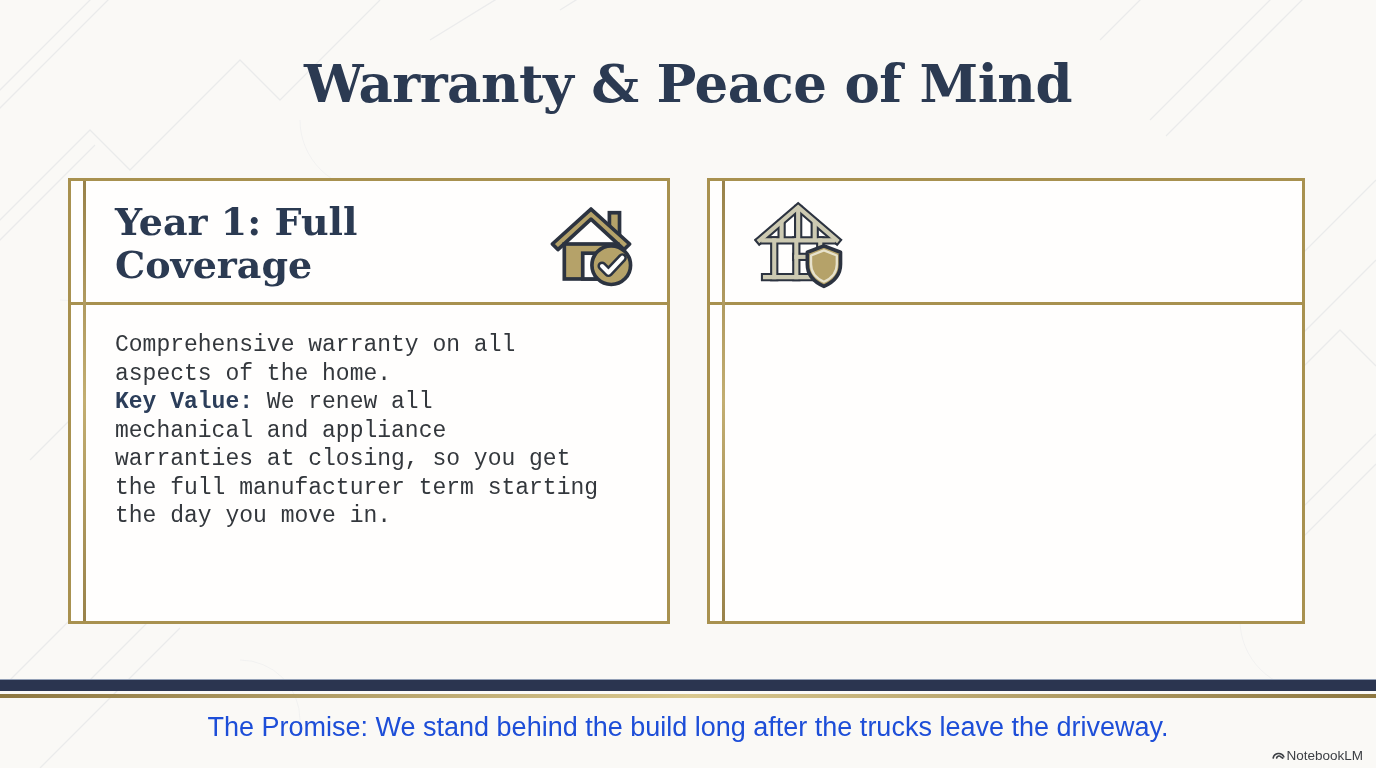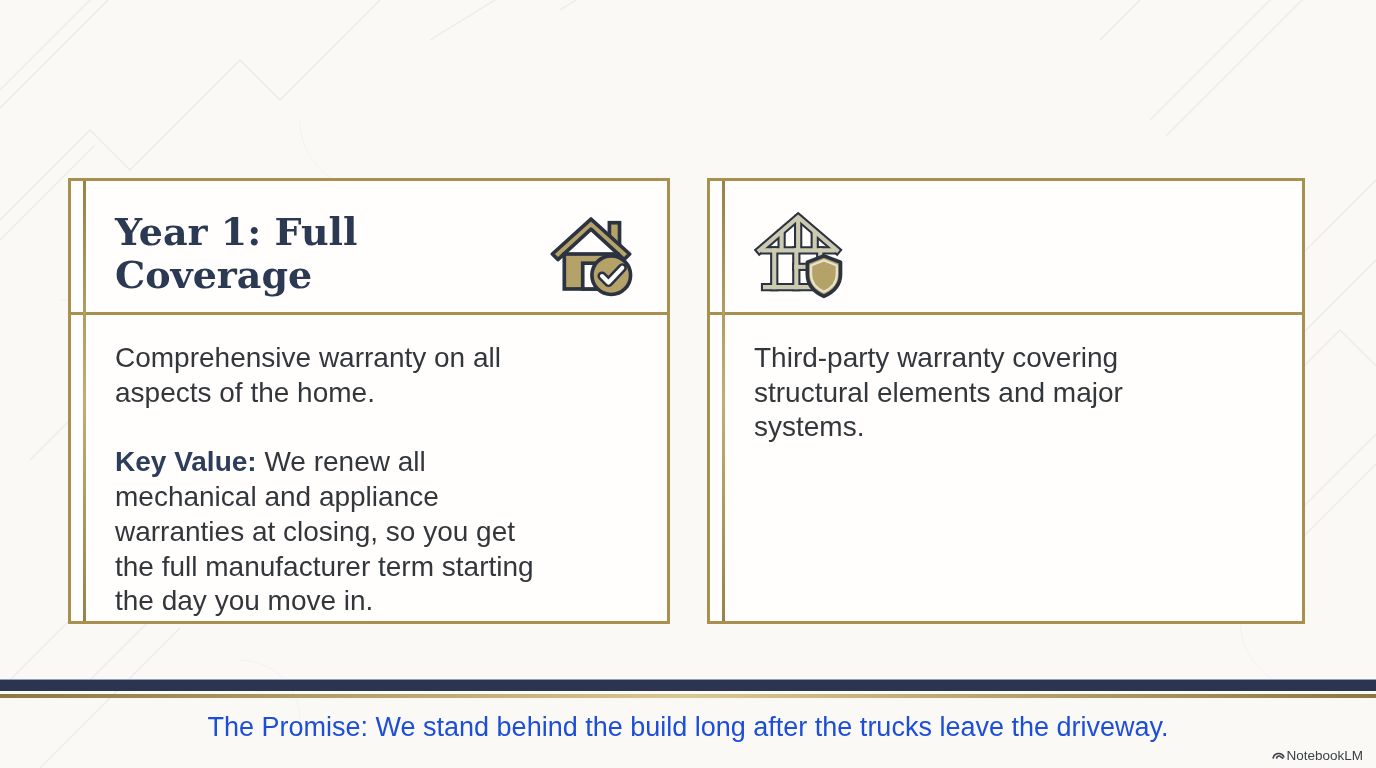--- a/index.html
+++ b/index.html
@@ -29,43 +29,44 @@
   .card-left{left:68px;width:602px;}
   .card-right{left:707px;width:598px;}
   .inner-line{
     position:absolute;top:0;bottom:0;left:12px;width:3px;
     background:linear-gradient(180deg,#99824a,#c3ae71 50%,#99824a);
   }
   .card-header{
     height:117px;
     border-bottom:3px solid #a8914f;
     display:flex;align-items:center;justify-content:space-between;
-    padding:14px 30px 0 44px;
+    padding:4px 30px 0 44px;
     box-sizing:content-box;
   }
   .card-heading{
     margin:0;
     font-family:"DejaVu Serif", serif;
     font-weight:bold;
     color:#2b3a52;
     line-height:1.12;
   }
   .card-left .card-heading{font-size:38px;}
   .card-right .card-heading{font-size:31px;}
   .card-heading span{display:block;}
   .card-heading span:empty{display:none;}
   .header-icon{width:92px;height:92px;flex:0 0 auto;}
   .card-body{
     padding:26px 52px 0 44px;
-    font-size:28px;
+    font-size:23px;
     color:#33373c;
     line-height:1.24;
+    font-family:Liberation Mono, monospace;
   }
   .card-body p{margin:0;white-space:pre-line;}
-  .card-body p + p{margin-top:35px;}
+  .card-body p + p{}
   .key-label{font-weight:bold;color:#2c3e5a;}
   .navy-bar{
     position:absolute;left:0;right:0;top:679px;height:11px;
     background:#2b3550;
     border-top:1px solid #93a0b6;
   }
   .gold-bar{
     position:absolute;left:0;right:0;top:694px;height:4px;
     background:linear-gradient(90deg,#8d7740,#d9c88f 50%,#8d7740);
   }
@@ -107,20 +108,21 @@
       <path d="M560,10 L640,-40"></path>
     </g>
     <g stroke="#a7afc0" stroke-width="1" fill="none" opacity="0.10">
       <path d="M60,300 a80,80 0 0 1 80,80"></path>
       <path d="M1240,620 a70,70 0 0 0 70,70"></path>
       <path d="M240,660 a60,60 0 0 1 60,60"></path>
       <path d="M300,120 a70,70 0 0 0 70,70"></path>
     </g>
   </svg>
 
+  <h1 class="page-title">Warranty &amp; Peace of Mind</h1>
 
   <section class="card card-left">
     <div class="inner-line"></div>
     <header class="card-header">
       <h2 class="card-heading">
         <span>Year 1: Full Coverage</span>
 
       </h2>
 
       <svg class="header-icon" viewBox="0 0 100 100">
@@ -171,23 +173,20 @@
           <path d="M46,46 L46,86"></path>
           <path d="M46,64 L72,64"></path>
           <path d="M72,46 L72,62"></path>
           <path d="M12,86 L62,86"></path>
         </g>
         <path d="M76,52 L94,59 V72 C94,85 85,92 76,96 C67,92 58,85 58,72 V59 Z" fill="#b5a269" stroke="#2c3340" stroke-width="4" stroke-linejoin="round"></path>
         <path d="M76,57 L90,62.5 V72 C90,82 84,87.5 76,91 C68,87.5 62,82 62,72 V62.5 Z" fill="none" stroke="#e7e2cc" stroke-width="2.5" stroke-linejoin="round"></path>
       </svg>
     </header>
     <div class="card-body">
-      <p>Third-party warranty covering
-structural elements and major
-systems.</p>
     </div>
   </section>
 
   <div class="navy-bar"></div>
   <div class="gold-bar"></div>
 
   <p class="promise">The Promise: We stand behind the build long after the trucks leave the driveway.</p>
 
   <div class="watermark">
     <svg width="15" height="15" viewBox="0 0 24 24">

